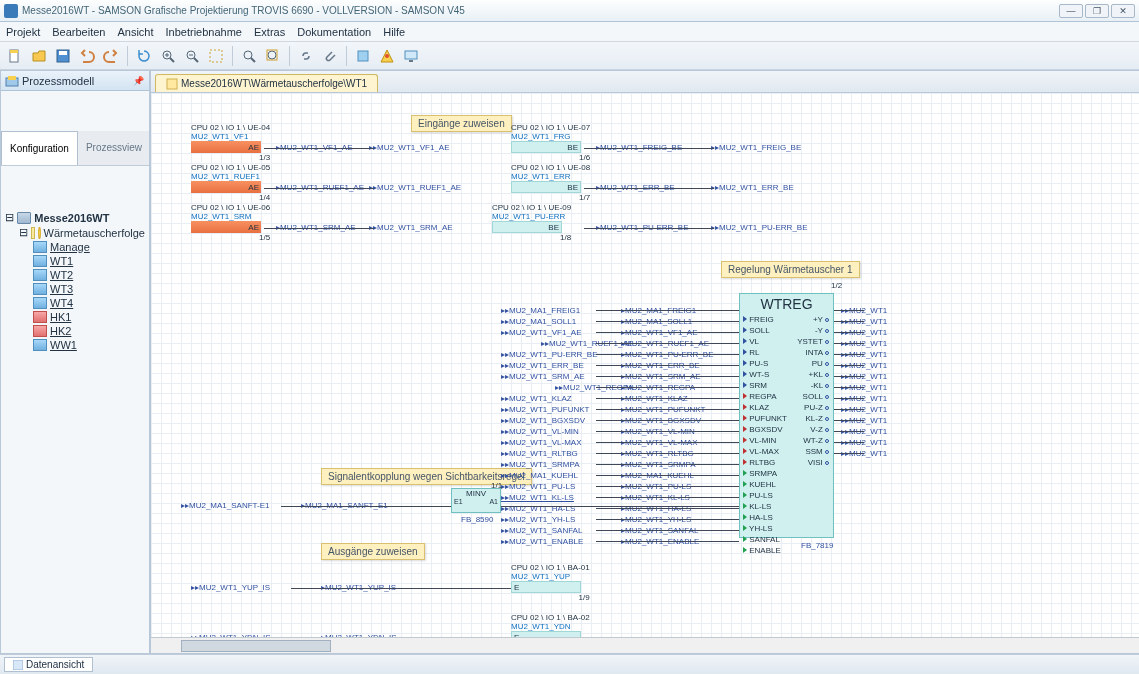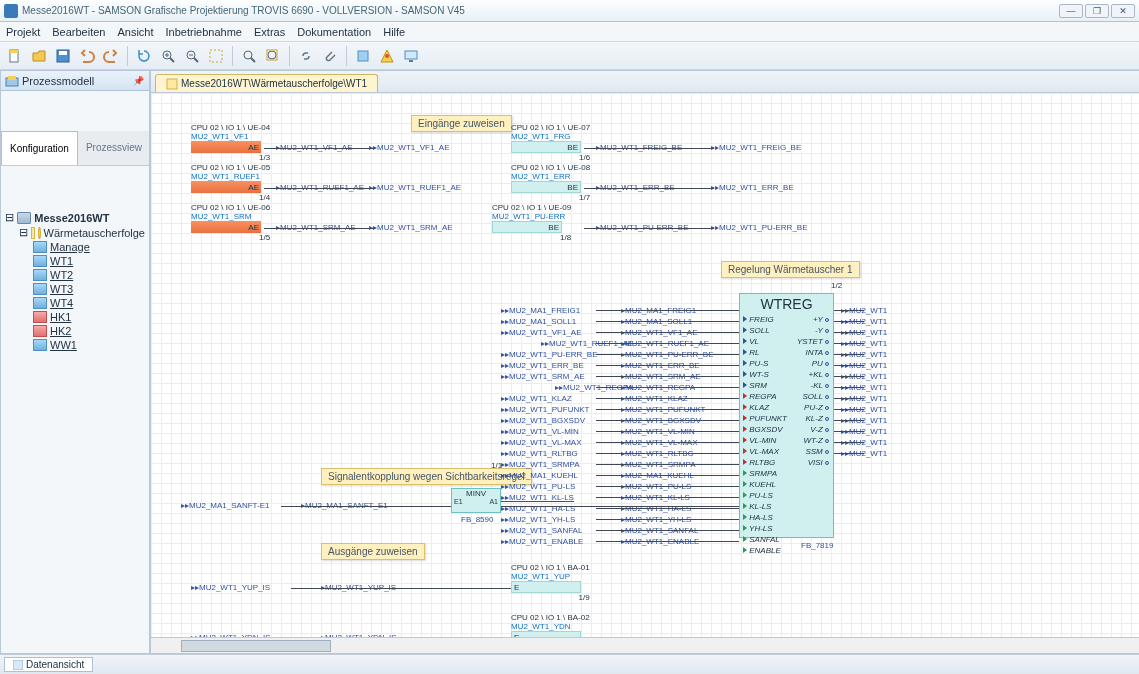--- a/index.html
+++ b/index.html
@@ -52,21 +52,21 @@
 .blk-bar.orange { background: linear-gradient(#f89060,#e87040); }
 .blk-bar.cyan { background: #d0f0f0; border: 1px solid #a0d8d8; }
 .blk-bar .pin { margin-left: auto; font-size: 8px; color: #234; padding-right: 2px; }
 .blk-bar .pin-l { font-size: 8px; color: #234; padding-left: 2px; }
 .blk-idx { color: #234; font-size: 8px; text-align: right; }
 .wire { position: absolute; height: 1px; background: #404858; }
 .sig { position: absolute; color: #3050a0; font-size: 8px; white-space: nowrap; }
 .sig .arr { color: #3050a0; display: inline-block; }
 .bigblk { position: absolute; background: #d0f0f0; border: 1px solid #70c0c0; }
 .bigblk .hdr { text-align: center; font-size: 14px; color: #234; padding: 2px; }
-.bigblk .row { display: flex; justify-content: space-between; font-size: 8px; color: #234; padding: 0 3px; line-height: 11px; font-style: italic; }
+.bigblk .row { display: flex; justify-content: space-between; font-size: 8px; color: #234; padding: 0 3px; line-height: 11px; }
 .tri { display: inline-block; width: 0; height: 0; border-top: 3px solid transparent; border-bottom: 3px solid transparent; }
 .tri.r { border-left: 4px solid #3050a0; }
 .tri.g { border-left: 4px solid #20a050; }
 .tri.rd { border-left: 4px solid #c03030; }
 .tri.o { display: inline-block; width: 4px; height: 4px; border: 1px solid #3050a0; border-radius: 50%; margin-right: 1px; }
 .scroll-h { height: 16px; background: #f0f0f0; border-top: 1px solid #c0c8d0; display: flex; align-items: center; }
 .scroll-h .thumb { height: 12px; width: 150px; background: #d0d8e0; border: 1px solid #a0b0c0; margin-left: 30px; }
 .statusbar { height: 20px; background: linear-gradient(#f0f4f8,#e0e8f0); border-top: 1px solid #c0ccd8; display: flex; align-items: center; padding: 0 4px; }
 .status-tab { background: #fff; border: 1px solid #b0c0d0; padding: 1px 8px; font-size: 10px; color: #234; cursor: pointer; display: flex; align-items: center; gap: 3px; }
 .status-tab svg { width: 10px; height: 10px; }
@@ -503,21 +503,21 @@
         <div class="sig" style="left:30px;top:408px">▸▸<span>MU2_MA1_SANFT-E1</span></div>
         <div class="sig" style="left:150px;top:408px">▸<span>MU2_MA1_SANFT_E1</span></div>
         <div class="wire" style="left:130px;top:413px;width:170px"></div>
         <div class="minblk" style="left:300px;top:395px;width:50px;height:25px">
           <div>MINV</div>
           <div style="display:flex;justify-content:space-between;padding:0 2px;font-size:7px">
             <span>E1</span>
               <span>A1</span>
           </div>
         </div>
-        <div class="sig" style="left:340px;top:368px;color:#234">1/1</div>
+        <div class="sig" style="left:340px;top:388px;color:#234">1/1</div>
         <div class="sig" style="left:310px;top:422px">FB_8590</div>
         <div class="wire" style="left:350px;top:413px;width:238px"></div>
 
         <div class="blk" style="left:360px;top:470px">
           <div class="blk-hdr">CPU 02 \ IO 1 \ BA-01</div>
           <div class="blk-sub">MU2_WT1_YUP</div>
           <div class="blk-bar cyan">
               <span class="pin-l">E</span>
             </div>
           <div class="blk-idx">1/9</div>

